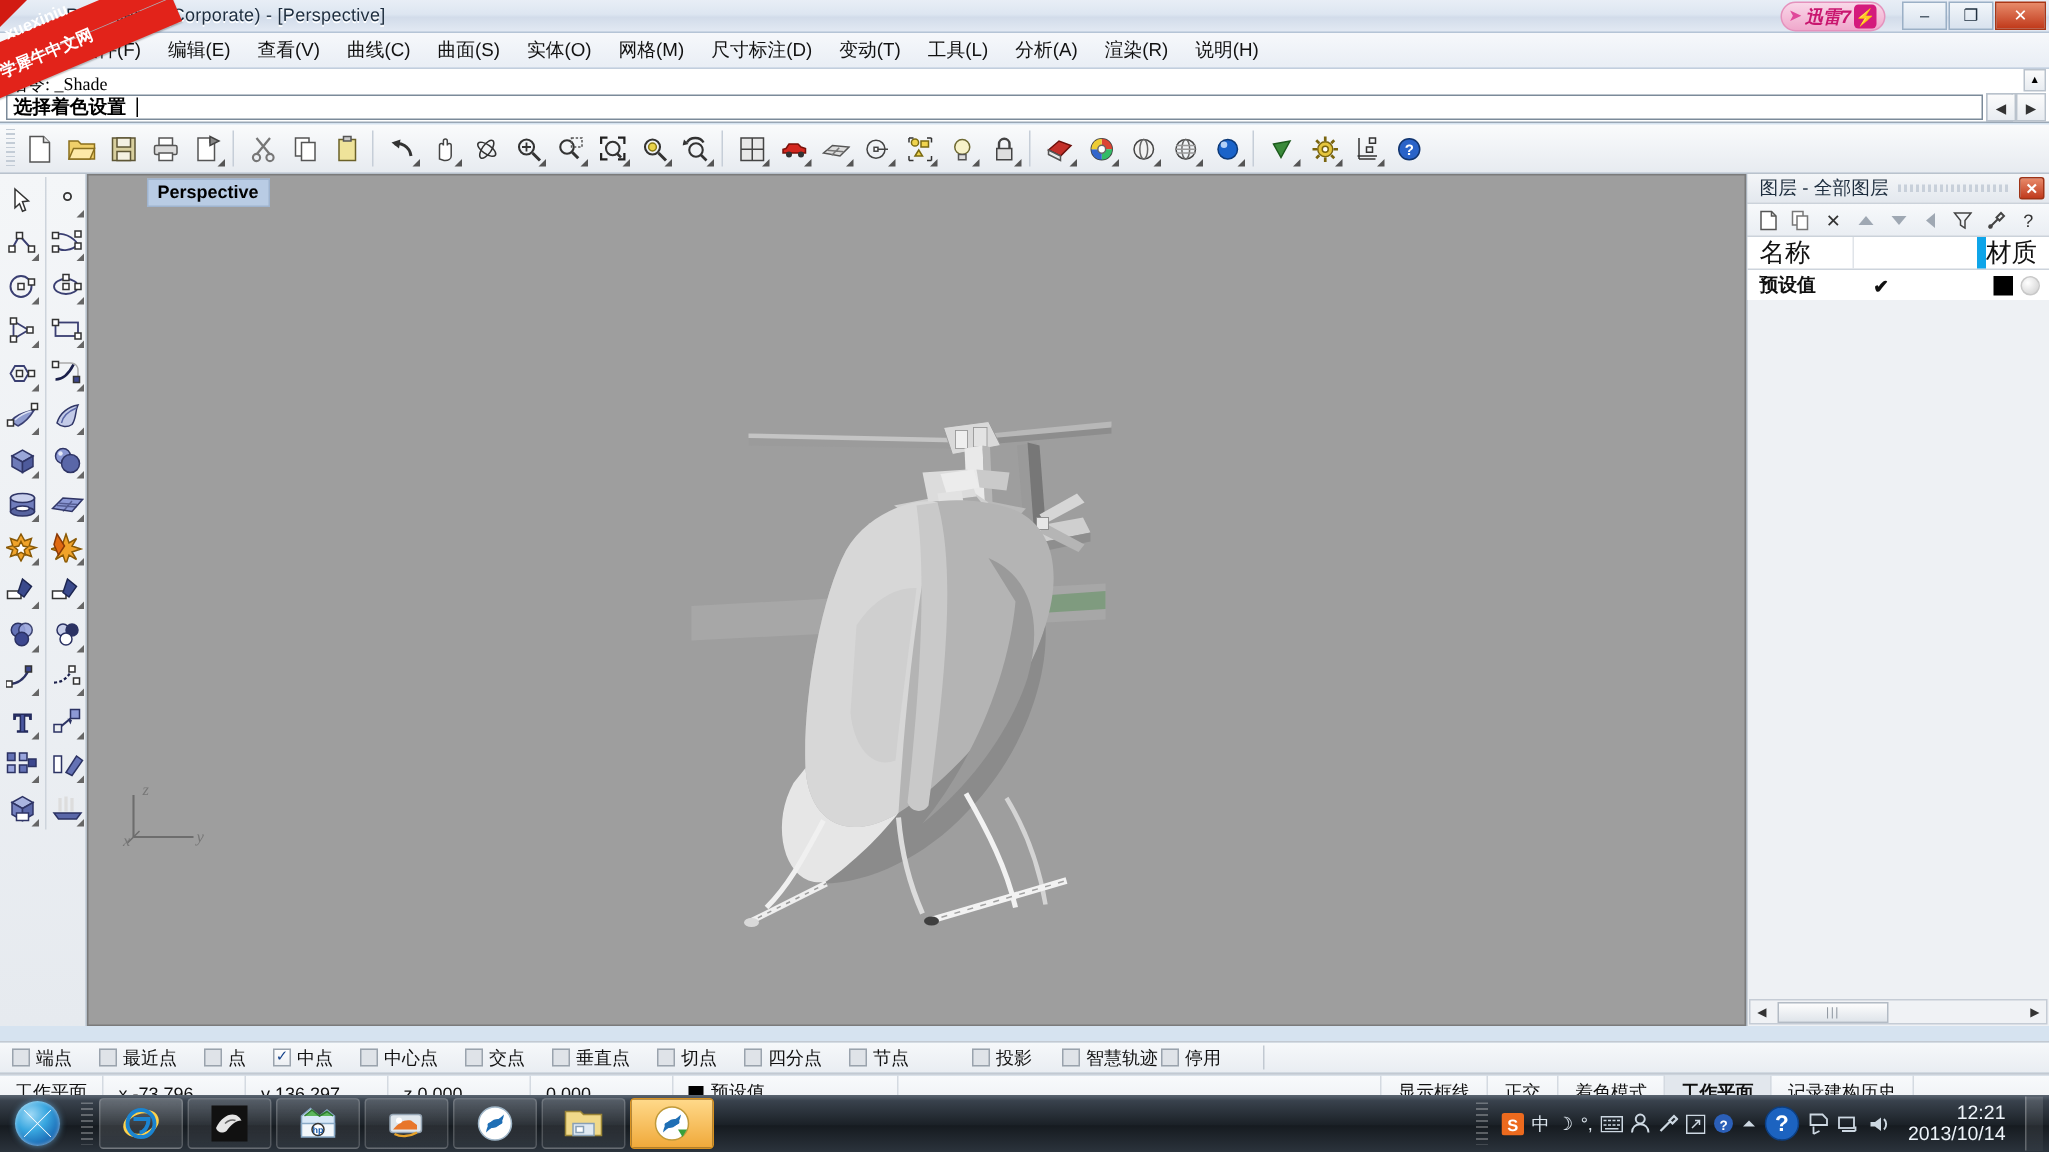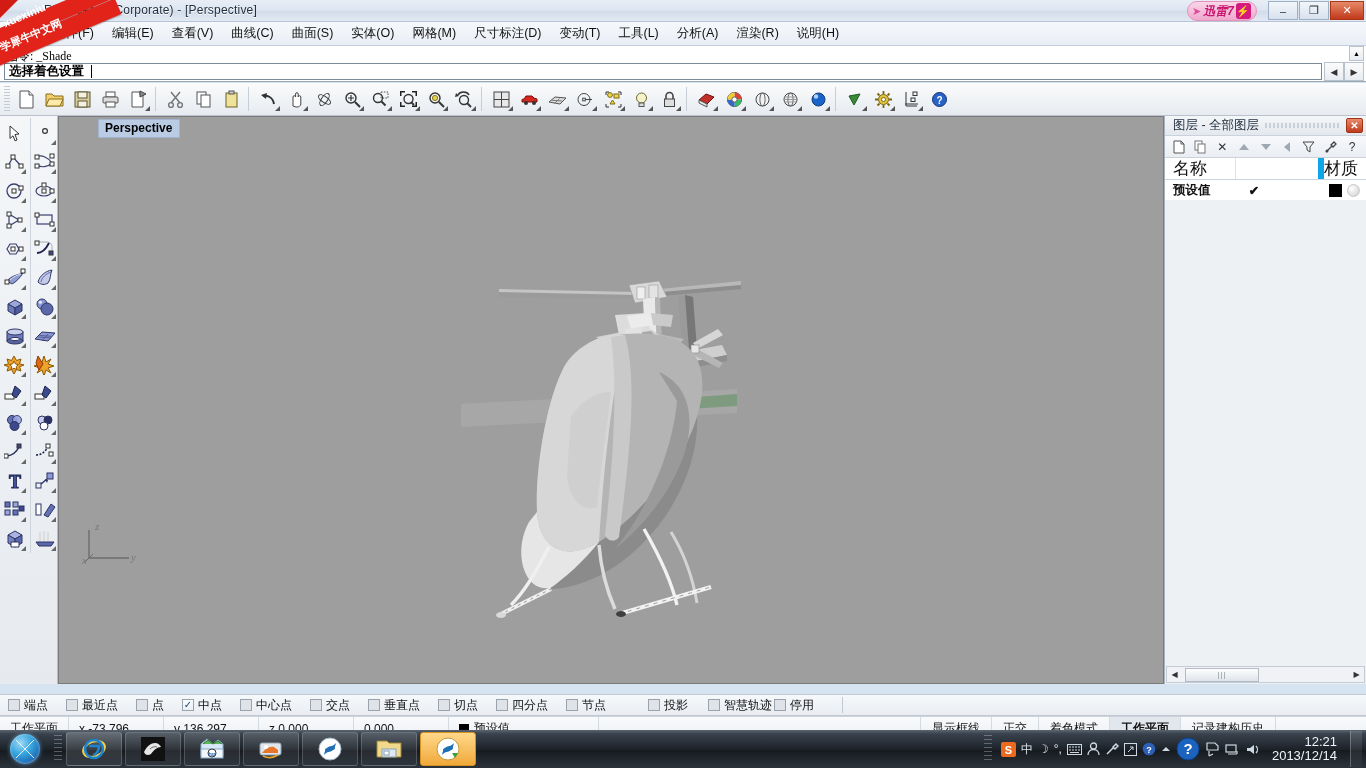--- a/index.html
+++ b/index.html
@@ -1220,19 +1220,19 @@
           </svg>
       </span>
       <span class="tray-ico">
         <svg width="16" height="15" viewBox="0 0 16 15">
             <path d="M2 6h3l4-3v9L5 9H2z" fill="#cdd8e2"></path>
             <path d="M11 4a5 5 0 010 7" fill="none" stroke="#cdd8e2" stroke-width="1.3"></path>
           </svg>
       </span>
       <div class="clock">
         <div>12:21</div>
-        <div>2013/12/14</div>
+        <div>2013/10/14</div>
       </div>
       <div class="showdesk"></div>
     </div>
   </div>
 
 </div>
 
 </body></html>

